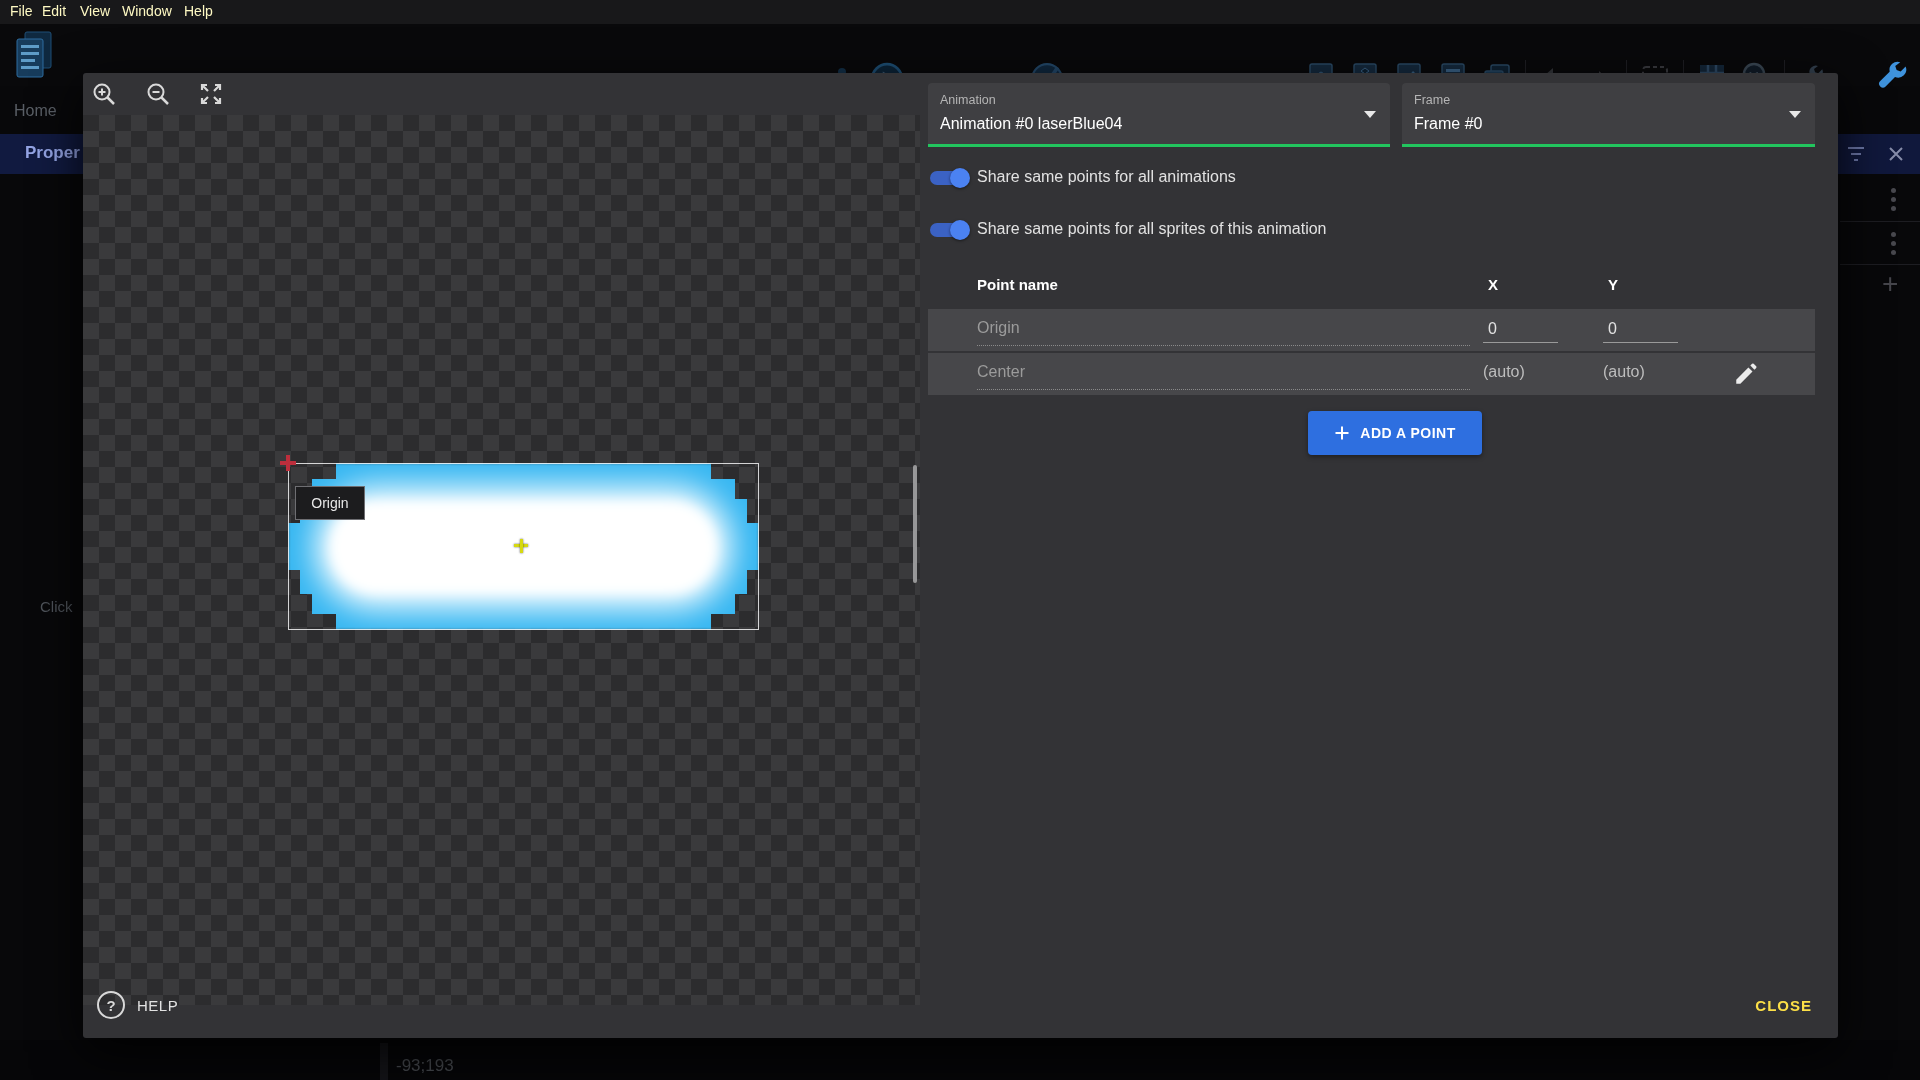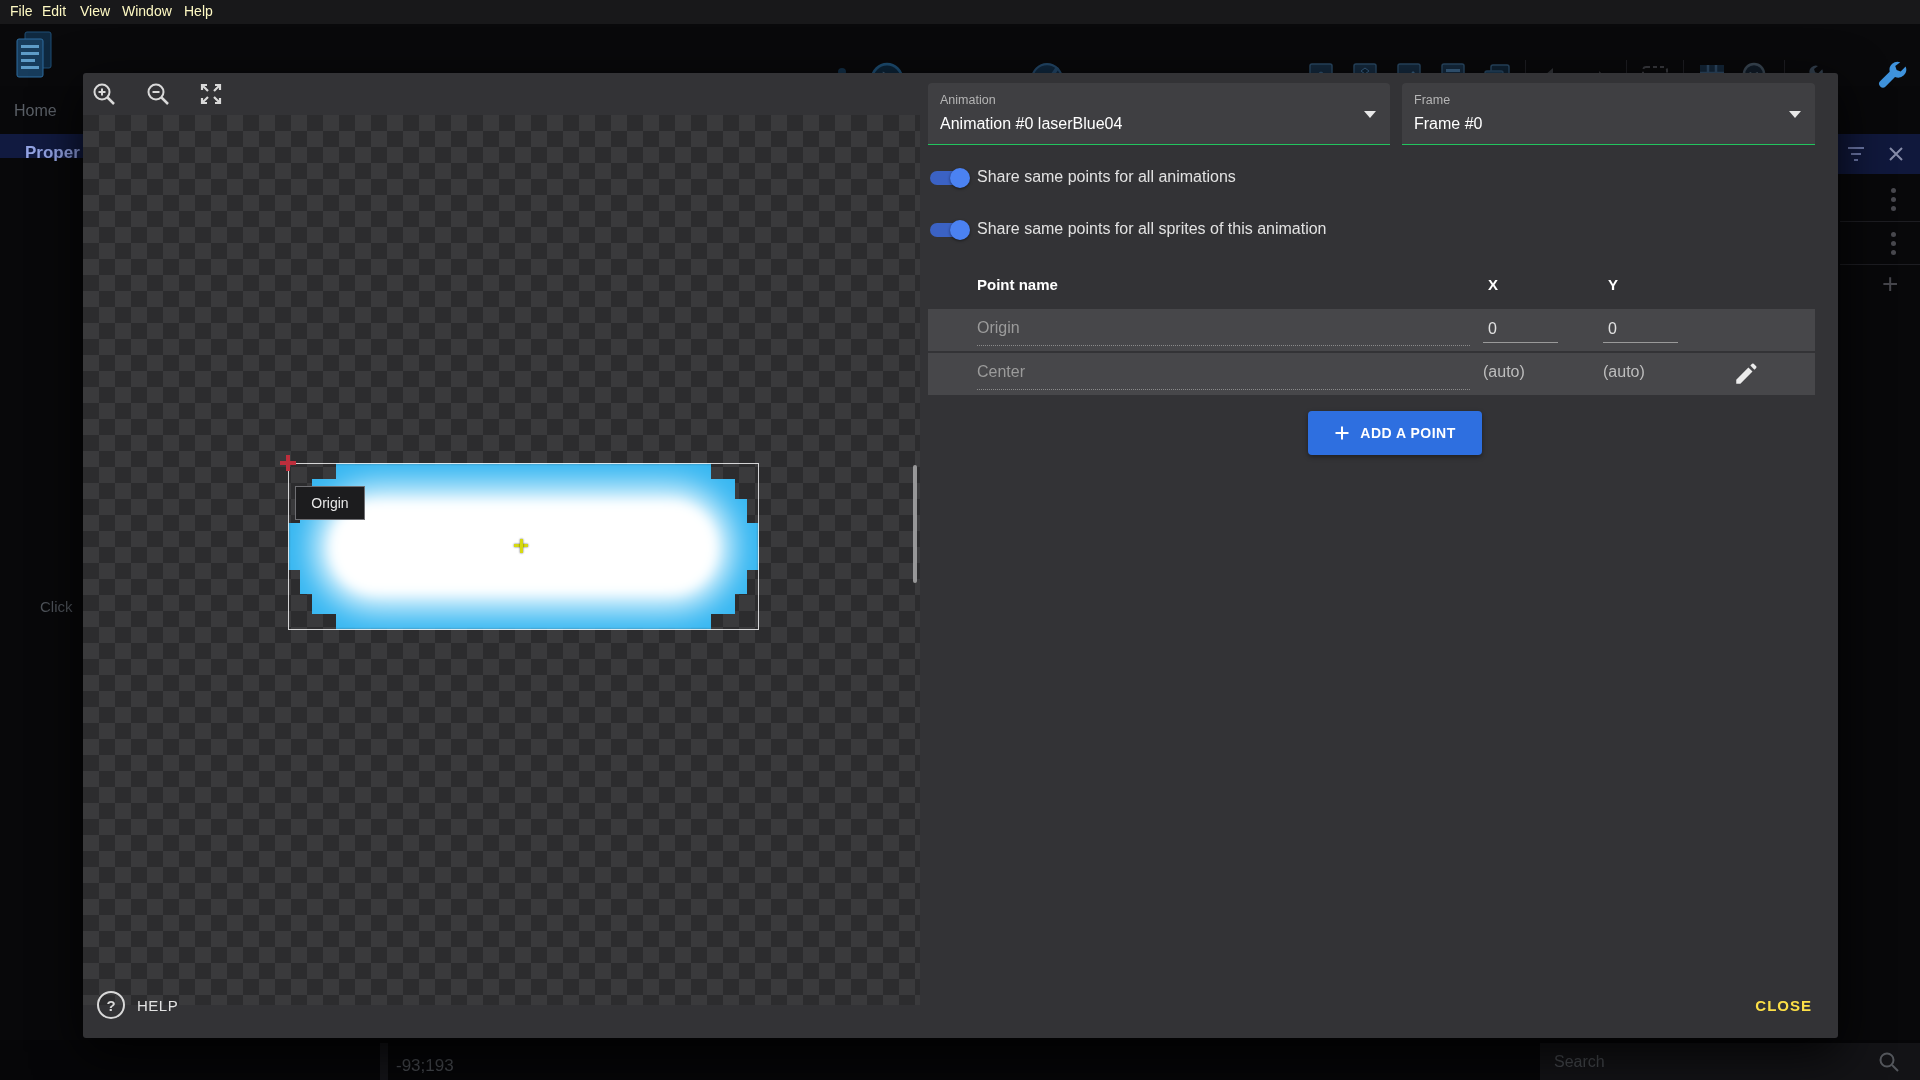--- a/index.html
+++ b/index.html
@@ -9,21 +9,21 @@
 
   
   .menubar{left:0;top:0;width:1920px;height:24px;background:#18181a;}
   .menu-item{position:absolute;top:3px;font-size:14px;color:#fef9c3;cursor:default;}
   .toolbar{left:0;top:24px;width:1920px;height:62px;background:#09090b;}
   .dim-label{font-size:15px;color:#444a52;letter-spacing:1px;}
   .toolbar-group{display:flex;align-items:center;}
   .tsep{width:1px;height:34px;background:#1e1e23;}
 
   .home-tab{left:14px;top:102px;font-size:16px;color:#5a5f66;}
-  .prop-row{left:0;top:134px;width:84px;height:24px;background:#111a40;}
+  .prop-row{left:0;top:134px;width:84px;height:40px;background:#111a40;}
   .prop-label{left:25px;top:9px;font-size:17px;font-weight:bold;color:#94a4e4;position:absolute;}
   .click-text{left:40px;top:598px;font-size:15px;color:#4e535a;}
 
   .rstrip-header{left:1838px;top:134px;width:82px;height:40px;background:#10183c;}
   .rsep{left:1840px;width:80px;height:1px;background:#1d1d22;}
   .kebab{width:5px;height:5px;border-radius:50%;background:#48484e;box-shadow:0 9px 0 #48484e,0 18px 0 #48484e;}
   .rplus{font-size:28px;color:#46464c;line-height:24px;}
 
   .bottombar{left:0;top:1040px;width:1920px;height:40px;background:#060608;}
   .bstrip{left:380px;top:1043px;width:8px;height:37px;background:#141418;}
@@ -56,21 +56,21 @@
   .cross .h,.cross .v{position:absolute;background:currentColor;}
   .cross-red{color:#bd2e3c;left:-8px;top:-8px;}
   .cross-red .h{left:0;top:6px;width:16px;height:4px;}
   .cross-red .v{left:6px;top:0;width:4px;height:16px;}
   .cross-yellow{color:#d6d912;left:226px;top:76px;text-shadow:0 0 2px #000;}
   .cross-yellow .h{left:0;top:5px;width:14px;height:3px;box-shadow:0 0 2px rgba(0,0,0,.7);}
   .cross-yellow .v{left:5.5px;top:0;width:3px;height:14px;box-shadow:0 0 2px rgba(0,0,0,.7);}
   .tooltip{position:absolute;left:7px;top:23px;width:68px;height:32px;background:#1c1c1e;border:1px solid #6e6e72;
       color:#e8e8e8;font-size:14px;display:flex;align-items:center;justify-content:center;}
 
-  .select-box{position:absolute;top:10px;height:61px;background:#3f3f42;border-bottom:1px solid #22c55e;
+  .select-box{position:absolute;top:10px;height:61px;background:#3f3f42;border-bottom:3px solid #22c55e;
       border-radius:4px 4px 0 0;cursor:pointer;}
   .select-label{position:absolute;left:12px;top:10px;font-size:12.5px;color:#b5b5b5;}
   .select-value{position:absolute;left:12px;top:32px;font-size:16px;color:#fff;white-space:nowrap;}
   .select-arrow{position:absolute;right:14px;top:28px;width:0;height:0;
       border-left:6px solid transparent;border-right:6px solid transparent;border-top:7px solid #e8e8e8;}
 
   .switch{position:absolute;width:54px;height:20px;cursor:pointer;}
   .switch .track{position:absolute;left:0;top:3px;width:34px;height:14px;border-radius:7px;background:#3b62c4;}
   .switch .knob{position:absolute;left:20px;top:0;width:20px;height:20px;border-radius:50%;background:#4b82f2;
       box-shadow:0 1px 3px rgba(0,0,0,.5);}
@@ -214,27 +214,20 @@
   </div>
   <div class="abs kebab" style="left:1891px;top:188px"></div>
   <div class="abs rsep" style="top:221px"></div>
   <div class="abs kebab" style="left:1891px;top:232px"></div>
   <div class="abs rsep" style="top:264px"></div>
   <div class="abs rplus" style="left:1882px;top:272px">+</div>
 
   <div class="abs bottombar">
     <div class="abs bstrip" style="top:3px;left:380px"></div>
     <div class="abs coords" style="top:10px">-93;193</div>
-    <div class="abs search-panel" style="top:3px">
-      <input type="text" placeholder="Search" style="">
-      <svg class="abs" style="left:338px;top:8px" width="22" height="22" viewBox="0 0 22 22">
-        <circle cx="9" cy="9" r="6.5" fill="none" stroke="#54575c" stroke-width="2"></circle>
-        <line x1="14" y1="14" x2="20" y2="20" stroke="#54575c" stroke-width="2"></line>
-      </svg>
-    </div>
   </div>
 
   <div class="abs dialog">
 
     <svg class="zoom-icon" style="left:8px" viewBox="0 0 26 26">
       <circle cx="11" cy="11" r="7.5" fill="none" stroke="#d9d9d9" stroke-width="2"></circle>
       <line x1="16.5" y1="16.5" x2="23" y2="23" stroke="#d9d9d9" stroke-width="2.5"></line>
       <line x1="7.5" y1="11" x2="14.5" y2="11" stroke="#d9d9d9" stroke-width="2"></line>
       <line x1="11" y1="7.5" x2="11" y2="14.5" stroke="#d9d9d9" stroke-width="2"></line>
     </svg>

